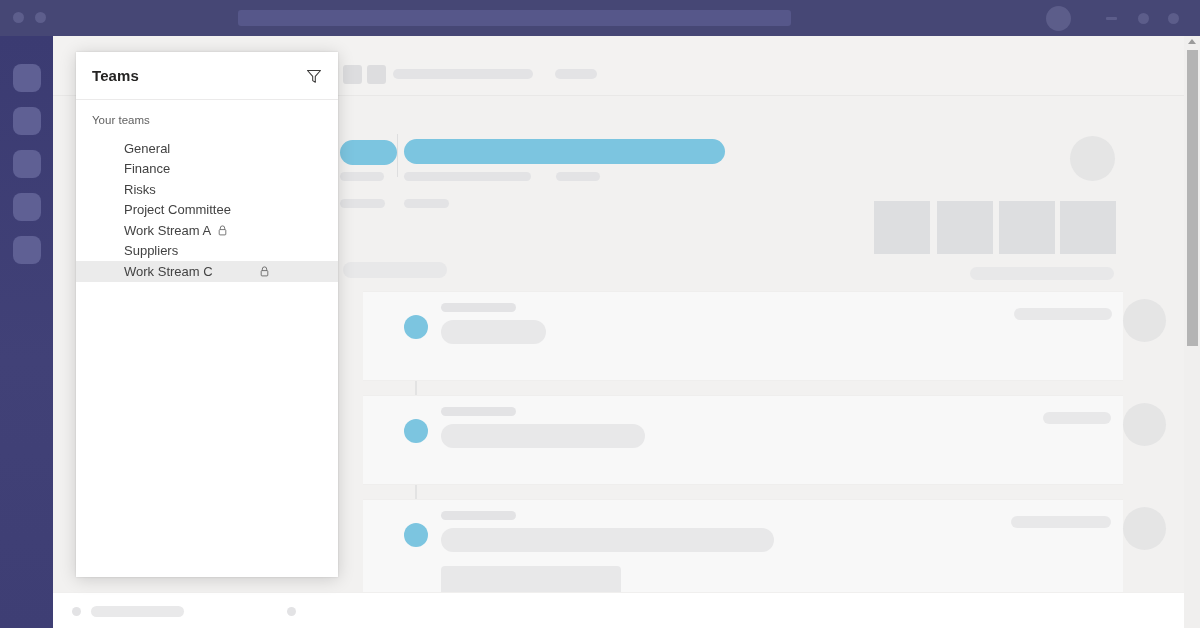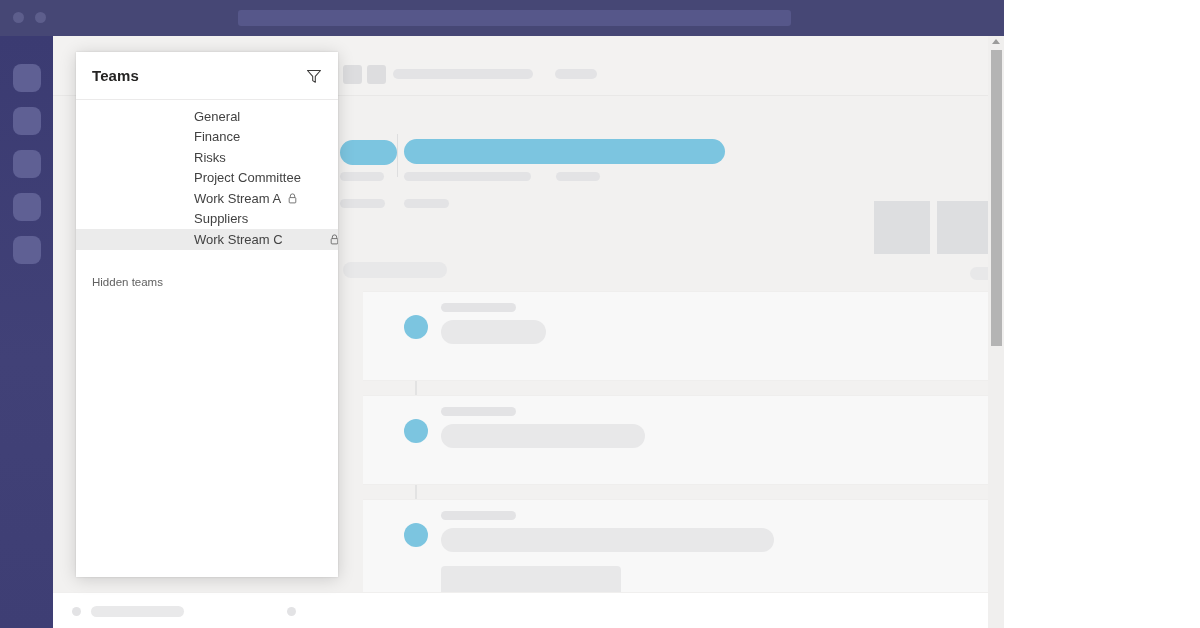--- a/index.html
+++ b/index.html
@@ -8,21 +8,21 @@
   html, body {
     width: 1200px;
     height: 628px;
     overflow: hidden;
     background: #ffffff;
     font-family: "Liberation Sans", sans-serif;
   }
 
   #app {
     position: relative;
-    width: 1004px;
+    width: 1200px;
     height: 628px;
     overflow: hidden;
     background: #ffffff;
   }
 
   
   .topbar {
     position: absolute;
     left: 0; top: 0;
     width: 1200px; height: 36px;
@@ -293,21 +293,21 @@
     letter-spacing: 1px;
     line-height: 16px;
     cursor: pointer;
   }
 
   .channel-row {
     position: relative;
     height: 20.5px;
     display: flex;
     align-items: center;
-    padding-left: 118px;
+    padding-left: 48px;
     cursor: pointer;
   }
   .channel-row.selected { background: #ebebeb; gap: 40px; }
   .channel-name {
     font-size: 13px;
     color: #424242;
     white-space: nowrap;
   }
   .lock-icon {
     margin-left: 7px;
@@ -418,20 +418,21 @@
 
     <div class="tp-header">
       <div class="tp-title">Teams</div>
       <div class="filter-icon">
         <svg width="20" height="20" viewBox="0 0 20 20">
           <path d="M3.5 4.5 H16.5 L11.3 10.4 V16.2 L8.7 14.6 V10.4 Z" fill="none" stroke="#3b3a39" stroke-width="1.05" stroke-linejoin="round" stroke-linecap="round"></path>
         </svg>
       </div>
     </div>
 
+    <div class="tp-section-label">Your teams</div>
 
 
     <div style="height:6px;"></div>
 
     <div class="channel-row">
       <span class="channel-name">General</span>
     </div>
     <div class="channel-row">
       <span class="channel-name">Finance</span>
     </div>
@@ -457,16 +458,15 @@
     <div class="channel-row selected">
       <span class="channel-name">Work Stream C</span>
       <span class="lock-icon">
         <svg width="9" height="11" viewBox="0 0 9 11">
           <path d="M2.3 4.6 V3.1 a2.2 2.2 0 0 1 4.4 0 V4.6" fill="none" stroke="#616161" stroke-width="0.85"></path>
           <rect x="1.2" y="4.6" width="6.6" height="5.3" rx="0.8" fill="none" stroke="#616161" stroke-width="0.85"></rect>
         </svg>
       </span>
     </div>
 
-    <div class="tp-hidden-label">Hidden teams</div>
   </div>
 
 </div>
 
 </body></html>

